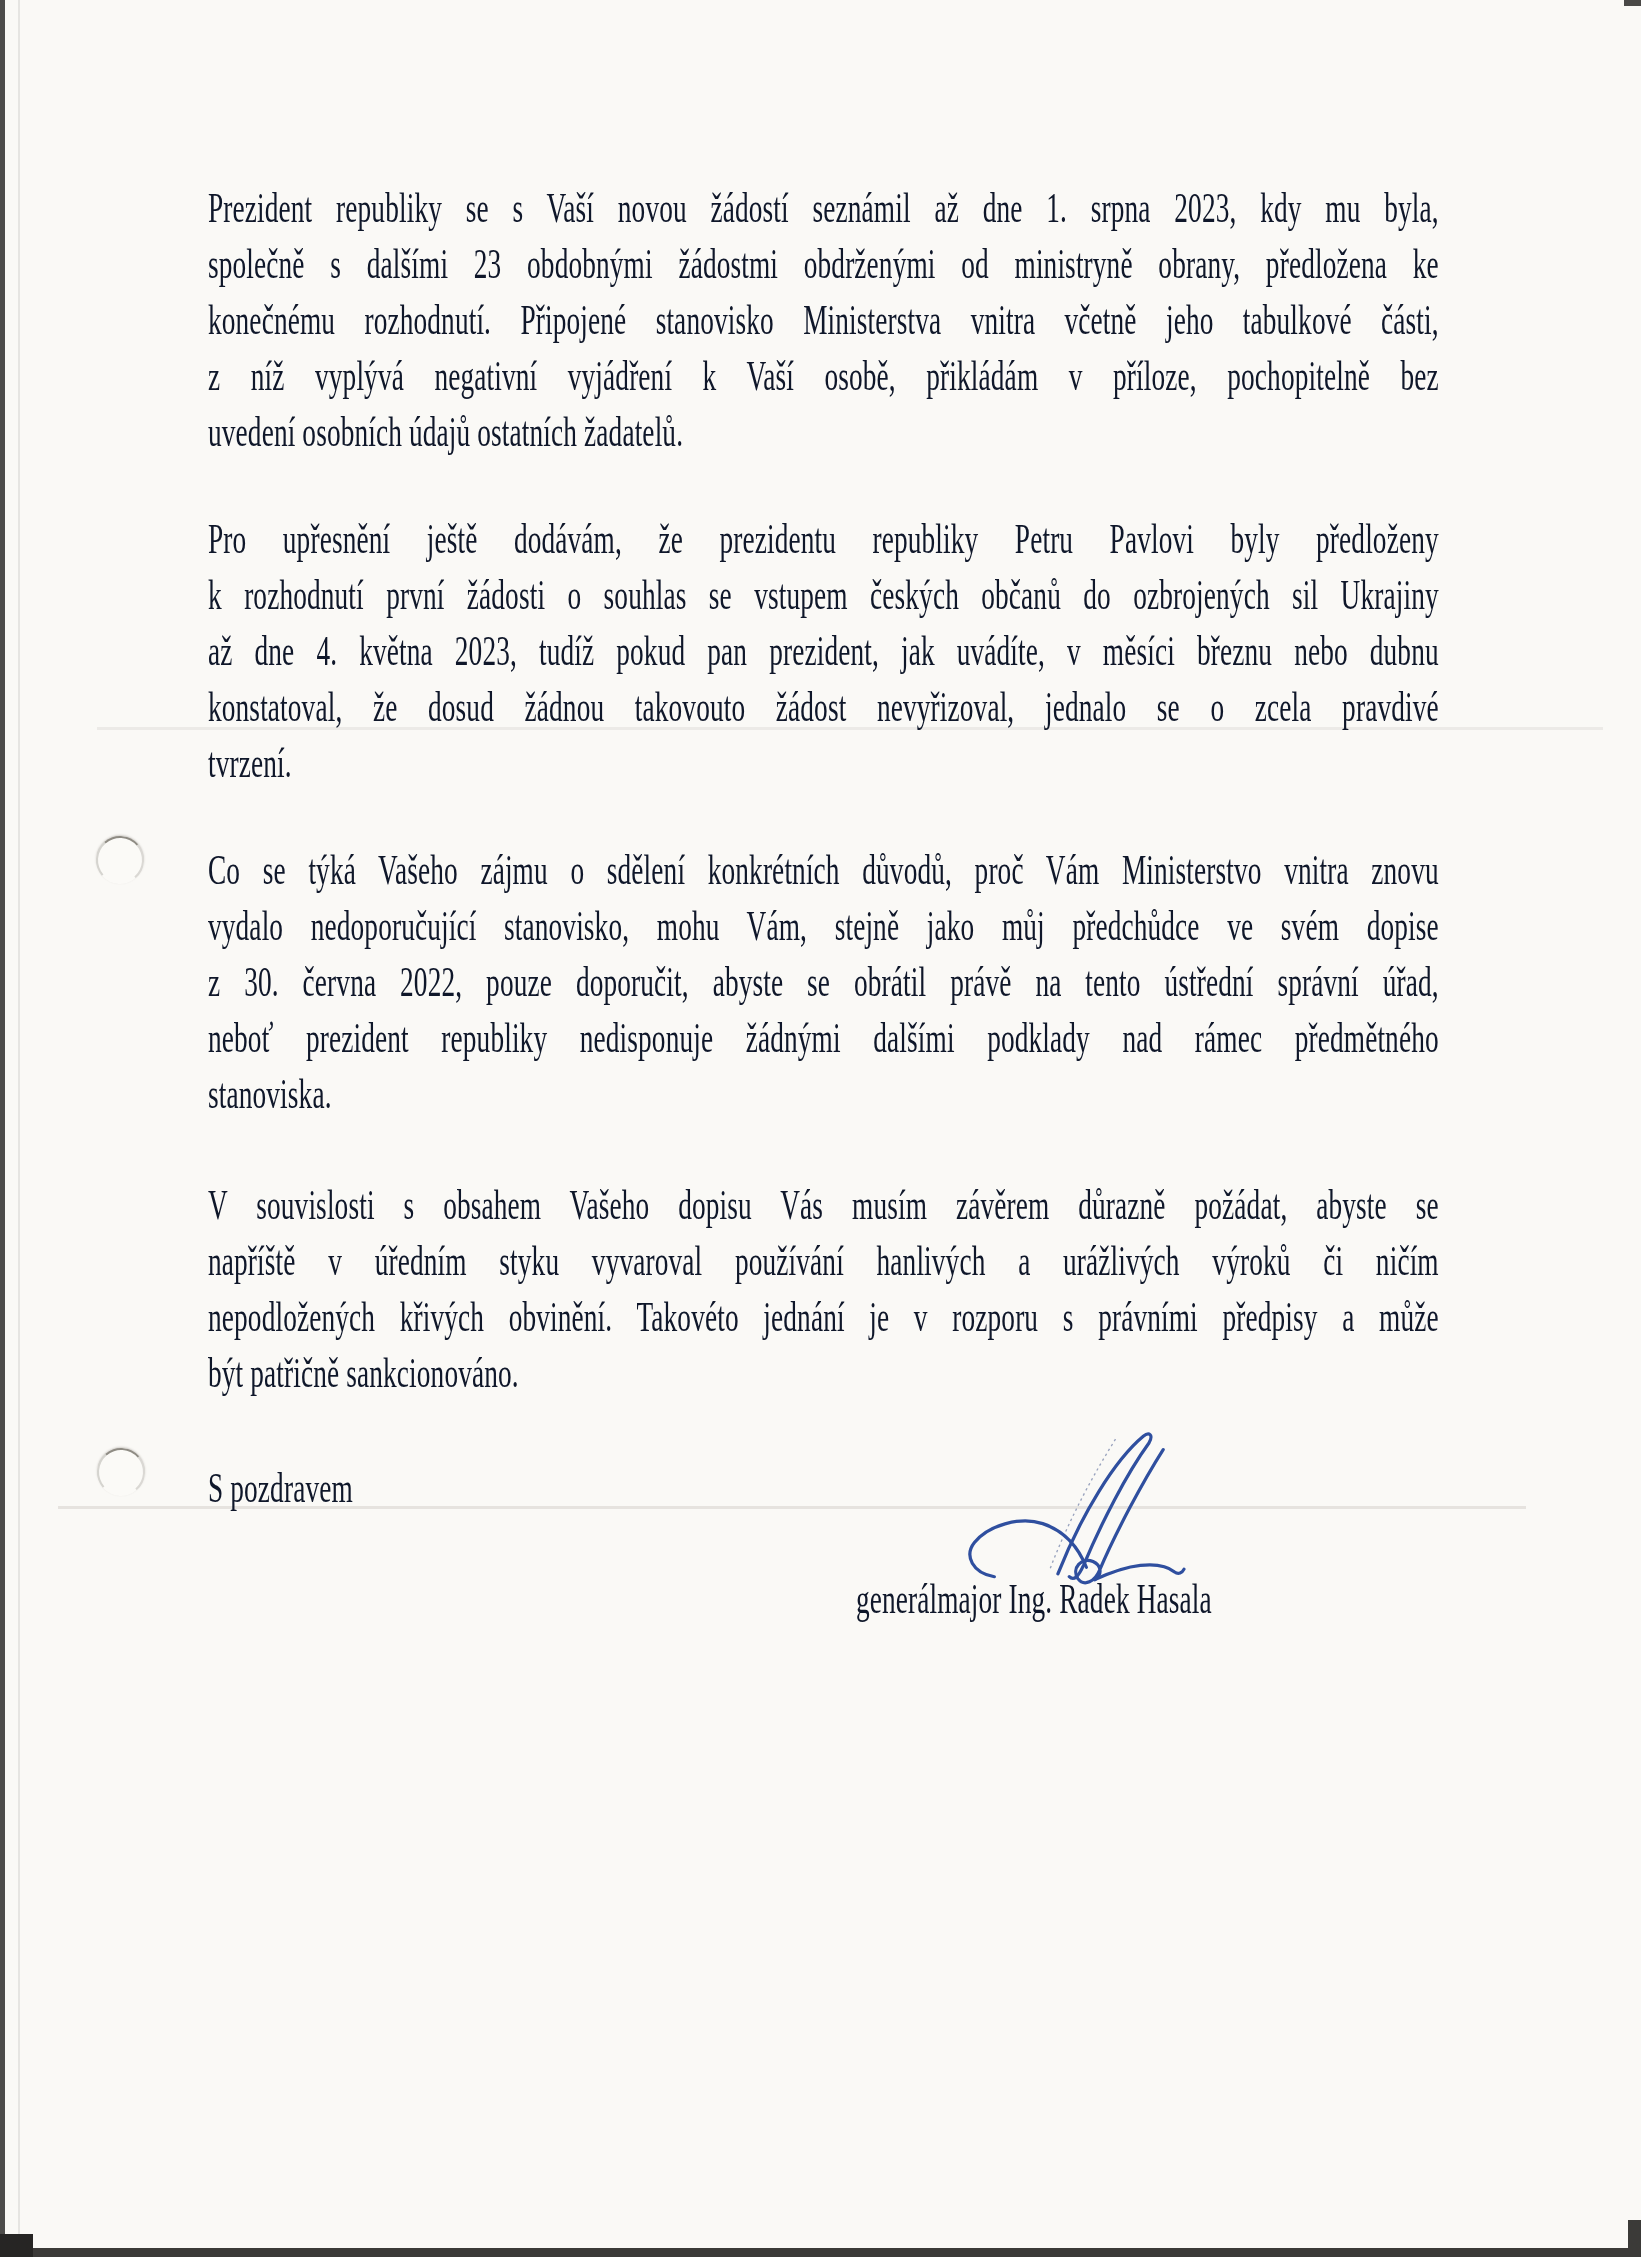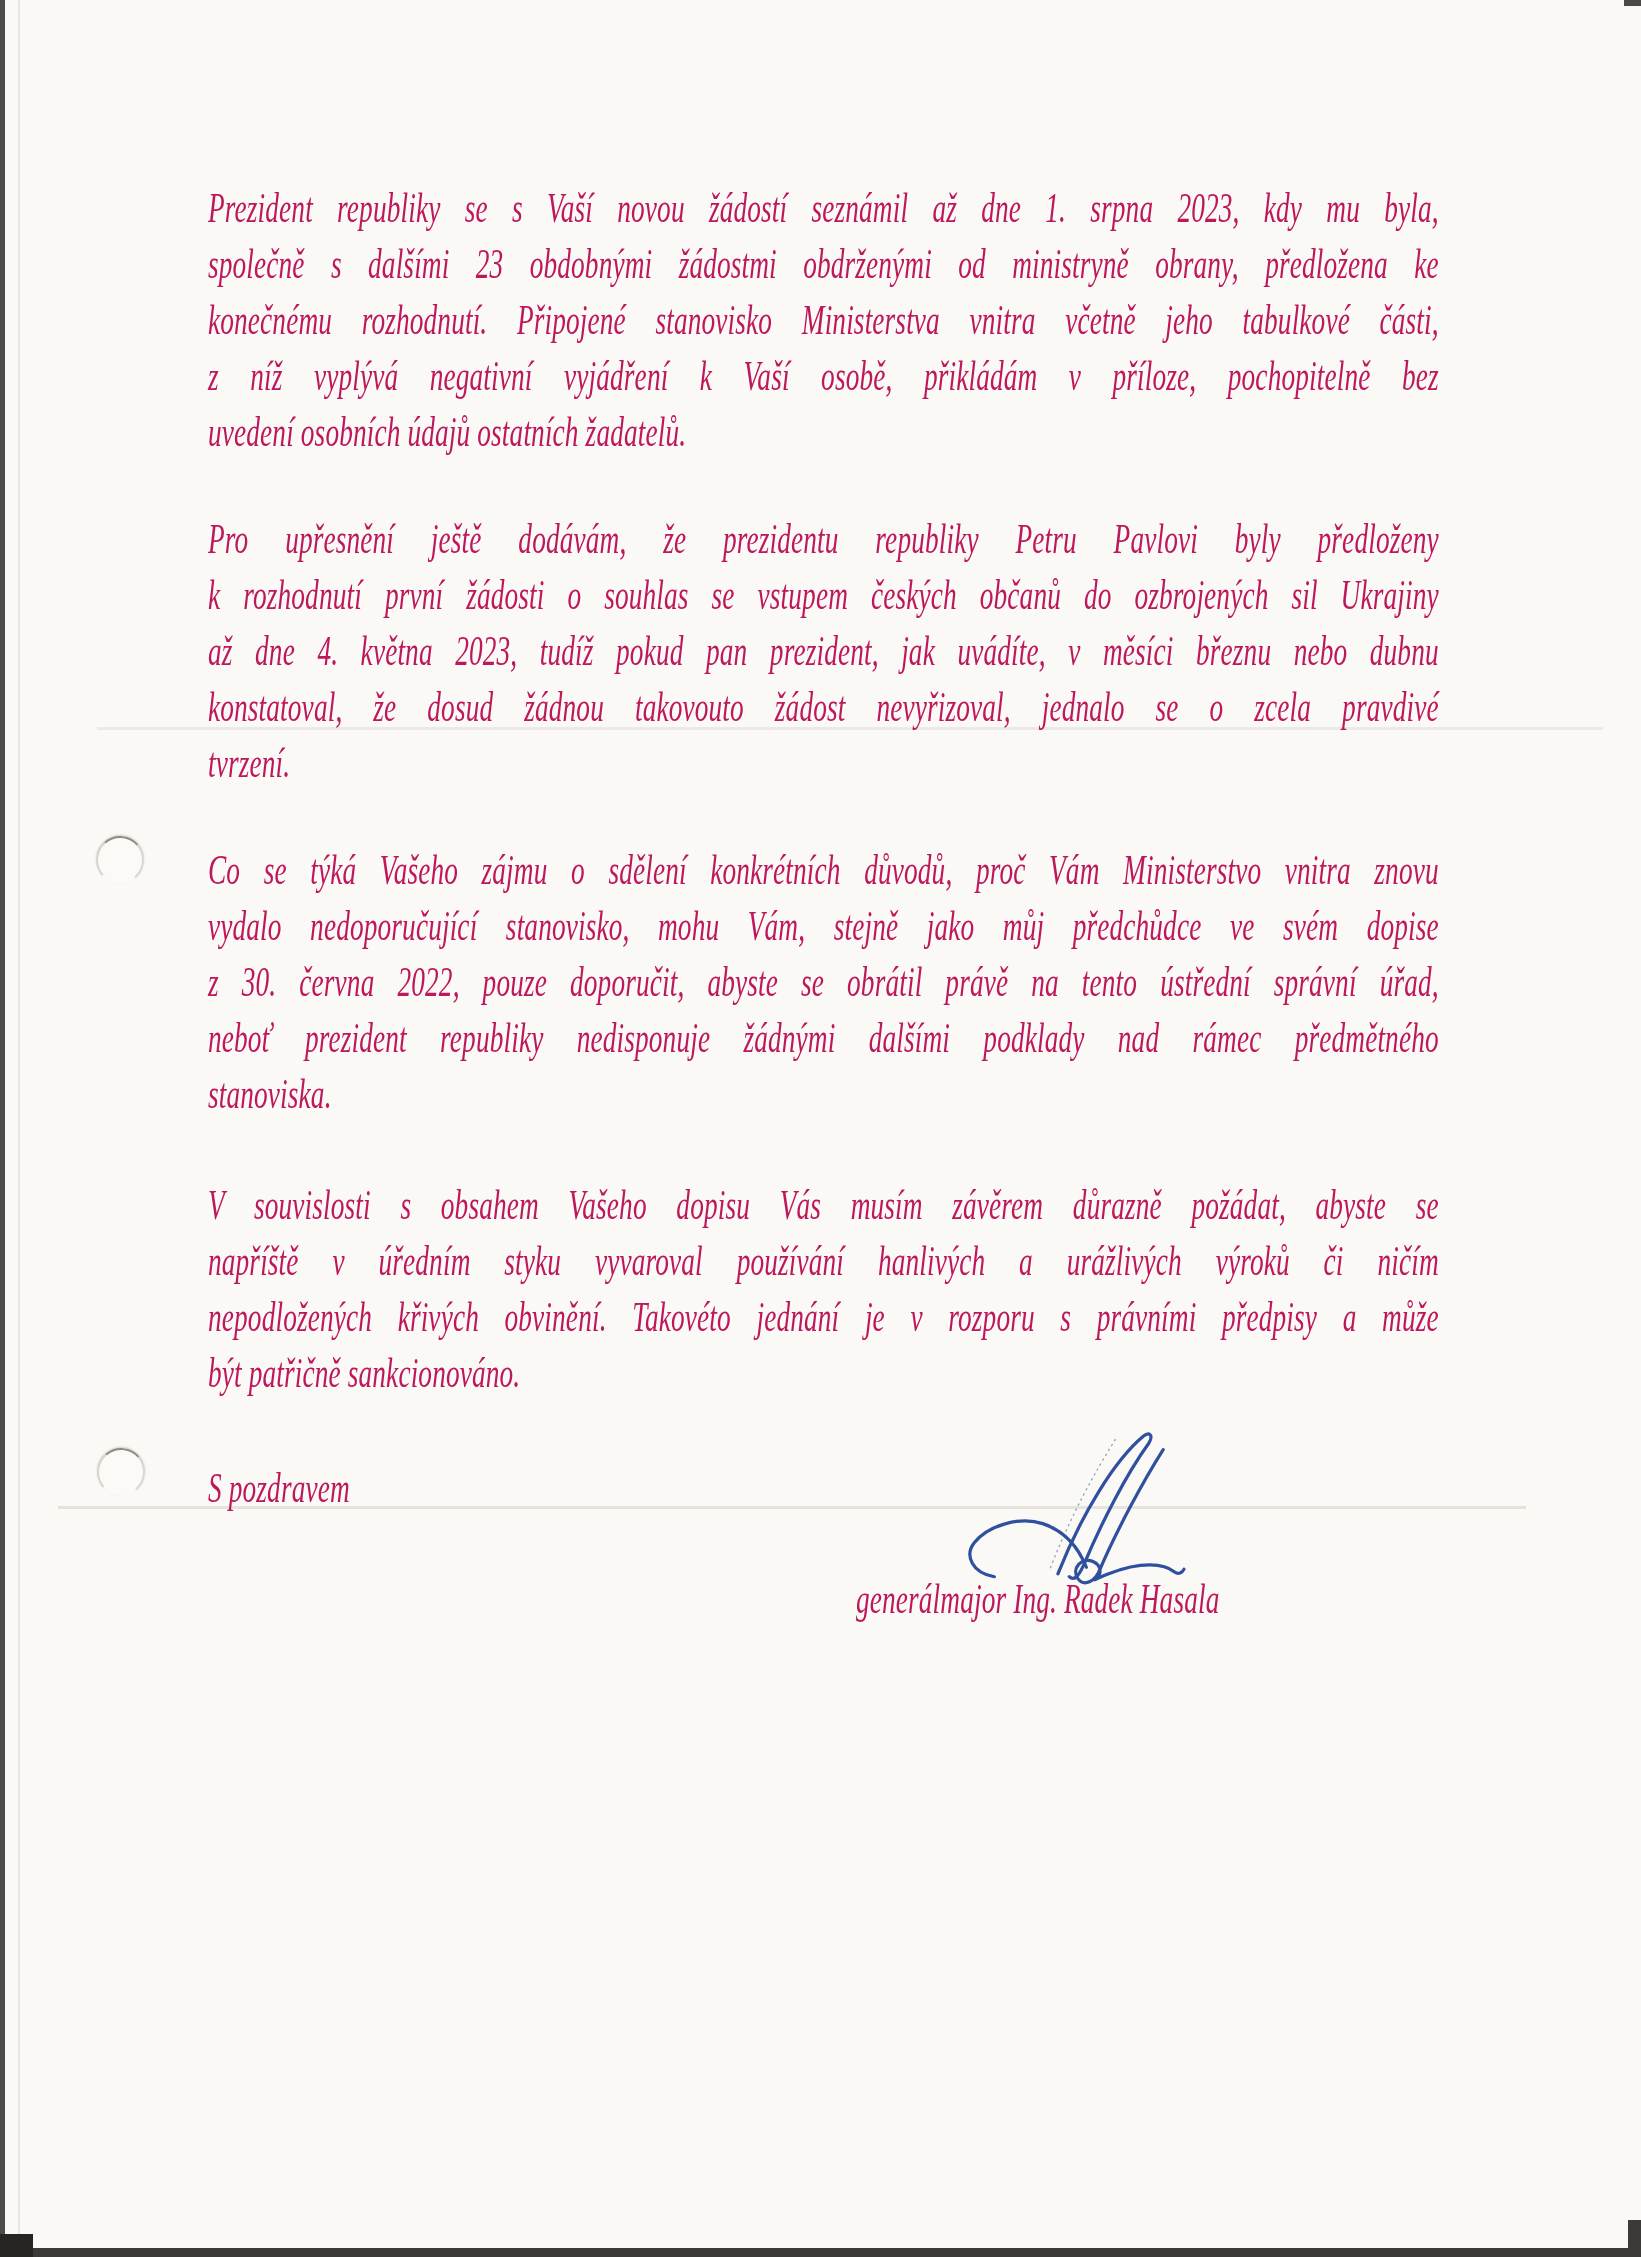--- a/index.html
+++ b/index.html
@@ -2,22 +2,21 @@
 <html><head>
 <meta charset="utf-8">
 <style>
   html,body{margin:0;padding:0;background:#d9d9d9;}
   .scan{
     position:relative;
     width:1641px;height:2257px;
     background:#faf9f6;
     overflow:hidden;
     font-family:"Liberation Serif","DejaVu Serif",serif;
-    color:#be185d;
-    font-style:italic;
+    color:#0f172a;
   }
   
   .edge-left{position:absolute;left:0;top:0;width:4.8px;height:2257px;background:#4d4c4a;}
   .edge-left2{position:absolute;left:18.3px;top:0;width:1.9px;height:2257px;background:rgba(60,55,45,0.10);}
   .edge-bottom{position:absolute;left:0;bottom:0;width:1641px;height:8.7px;background:#3b3a38;}
   .corner-bl{position:absolute;left:0;bottom:0;width:33px;height:23px;background:#262524;}
   .corner-br{position:absolute;right:0;bottom:0;width:12.6px;height:37px;background:#3b3a38;}
   .corner-tr{position:absolute;right:0;top:0;width:17.4px;height:5.8px;background:#4a4947;}
   
   .streak{position:absolute;height:2.9px;background:rgba(120,112,95,0.10);}

